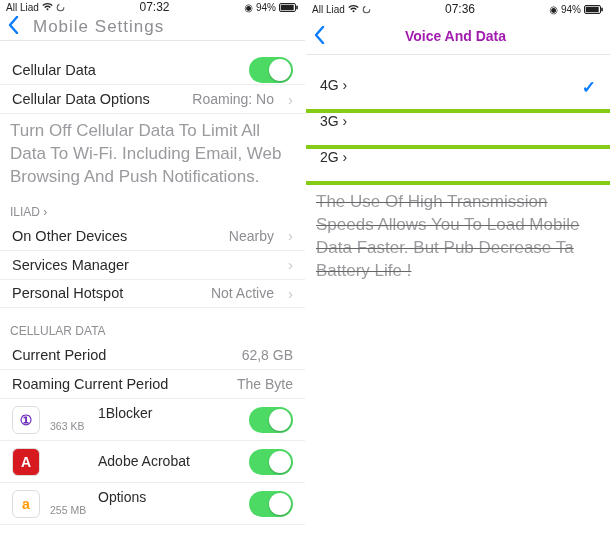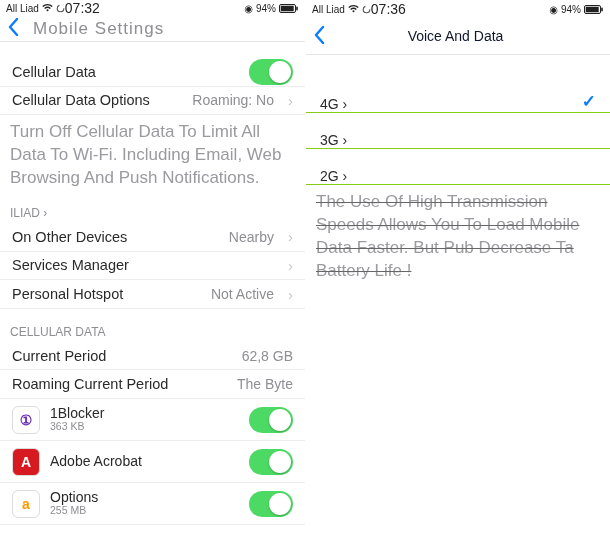--- a/index.html
+++ b/index.html
@@ -2,47 +2,47 @@
 <html><head>
 <meta charset="utf-8">
 <style>
   * { margin:0; padding:0; box-sizing:border-box; -webkit-font-smoothing:antialiased; }
   body { font-family: -apple-system, "Helvetica Neue", Arial, sans-serif; width:610px; height:542px; overflow:hidden; background:#fff; display:flex; }
   .pane { width:305px; height:525px; background:#fff; display:flex; flex-direction:column; }
   .pane.right { border-left:1px solid #fff; }
   
   .status { height:18px; display:flex; align-items:center; font-size:10px; color:#222; padding:0 6px; }
   .status .sl, .status .sr { display:flex; align-items:center; gap:3px; }
-  .status .sc { flex:1; text-align:left; font-weight:500; font-size:14px; }
+  .status .sc { flex:1; text-align:center; font-weight:500; font-size:12px; }
   .status svg { display:block; }
   
   .nav { height:37px; display:flex; align-items:center; padding:0 8px; border-bottom:1px solid #e5e5e5; }
   .nav .back { color:#0a7cff; display:flex; align-items:center; gap:14px; font-size:15px; }
-  .nav .title { flex:1; text-align:center; font-size:14px; color:#0f172a; font-weight:400; margin-left:-16px; }
+  .nav .title { flex:1; text-align:center; font-size:14px; color:#a21caf; font-weight:700; margin-left:-16px; }
   .nav .ghost { font-family: inherit; font-size:17px; letter-spacing:1px; color:#8e8e93; }
   
   .spacer { height:22px; background:#fff; }
   .row { display:flex; align-items:center; padding:0 12px; height:40px; font-size:14.5px; color:#2a2a2a; border-bottom:1px solid #ededed; background:#fff; }
   .row:last-child { border-bottom:none; }
   .row .label { flex:1; }
   .row .val { color:#8e8e93; font-size:14px; display:flex; align-items:center; gap:14px; }
   .row .chev { color:#c7c7cc; font-size:15px; }
   .footer { padding:6px 10px 10px 10px; font-size:17px; color:#9a9a9f; line-height:1.35; }
   .sechead { padding:6px 10px 3px 10px; font-size:12px; color:#8e8e93; }
   
   .tog { width:44px; height:26px; border-radius:13px; background:#4cd964; position:relative; }
   .tog::after { content:""; position:absolute; right:2px; top:2px; width:22px; height:22px; border-radius:11px; background:#fff; box-shadow:0 1px 2px rgba(0,0,0,0.25); }
   
   .approw { display:flex; align-items:center; padding:4px 12px; height:42px; background:#fff; border-bottom:1px solid #ededed; }
   .appicon { width:28px; height:28px; border-radius:6px; margin-right:10px; display:flex; align-items:center; justify-content:center; font-size:14px; color:#fff; font-weight:700; }
   .apptext { flex:1; display:flex; flex-direction:column; justify-content:center; line-height:1.1; }
-  .apptext .an { font-size:14px; color:#2a2a2a; }
+  .apptext .an { font-size:14px; color:#2a2a2a;margin-left:48px; }
   .apptext .sz { font-size:10.5px; color:#8e8e93; }
   
-  .selrow { display:flex; align-items:flex-end; padding:0 14px; height:36px; font-size:14px; color:#2a2a2a; border-bottom:1px solid #84cc16; }
+  .selrow { display:flex; align-items:flex-start; padding:0 14px; height:36px; font-size:14px; color:#2a2a2a; border-bottom:4px solid #84cc16; }
   .selrow .label { flex:1; }
   .check { color:#0a7cff; font-size:17px; font-weight:600; }
   .lt { text-decoration: line-through; text-decoration-color:#666; text-decoration-thickness:1px; }
 </style>
 </head>
 <body>
 
 <div class="pane">
   <div class="status">
     <div class="sl">

